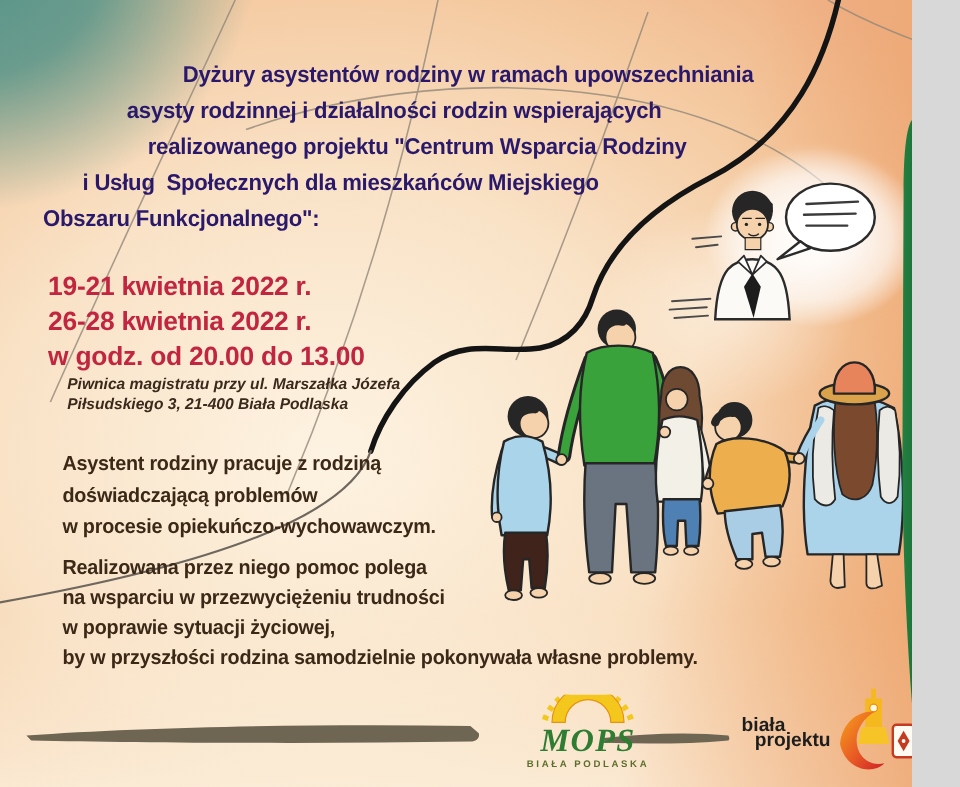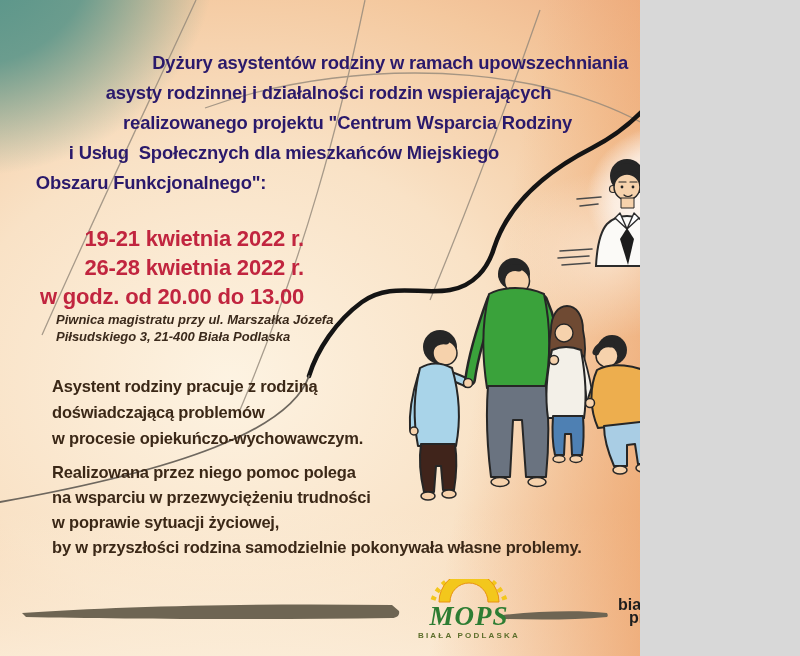--- a/index.html
+++ b/index.html
@@ -1,17 +1,17 @@
 <!DOCTYPE html>
 <html><head>
 <meta charset="utf-8">
 <style>
   html,body{margin:0;padding:0;background:#d8d8d8;}
   .poster{
-    position:relative;width:640px;height:656px;overflow:hidden;
+    position:relative;width:760px;height:656px;overflow:hidden;
     font-family:"Liberation Sans",sans-serif;
     background:
       radial-gradient(ellipse 130px 110px at 680px 195px, rgba(255,255,255,.85), rgba(255,255,255,0) 70%),
       radial-gradient(ellipse 150px 120px at 610px 255px, rgba(255,252,245,.55), rgba(255,255,255,0) 70%),
       radial-gradient(ellipse 340px 300px at -30px -40px, #53948a 0%, rgba(83,148,138,.85) 35%, rgba(83,148,138,0) 72%),
       linear-gradient(100deg, rgba(238,165,110,0) 72%, rgba(236,158,100,.75) 100%),
       linear-gradient(to bottom, rgba(255,248,236,0) 78%, rgba(252,241,223,.75) 100%),
       radial-gradient(ellipse 620px 520px at 36% 58%, #fdf3e2 0%, #f9e2c6 45%, #f4c89e 78%, #efb287 100%);
   }
   .bgsvg{position:absolute;left:0;top:0;}
@@ -23,36 +23,36 @@
   }
   .tl{white-space:pre;}
   .tl:nth-child(1){margin-left:126px}
   .tl:nth-child(2){margin-left:78px}
   .tl:nth-child(3){margin-left:96px}
   .tl:nth-child(4){margin-left:40px}
   .tl:nth-child(5){margin-left:6px}
   
   .schedule{
     position:absolute;left:40px;top:224px;
-    color:#c1253f;font-weight:bold;font-size:22px;line-height:29px;letter-spacing:-.2px;text-align:right;
+    color:#c1253f;font-weight:bold;font-size:22px;line-height:29px;letter-spacing:-.2px;
   }
   
   .address{
     position:absolute;left:56px;top:311px;
     color:#3b2a1c;font-weight:bold;font-style:italic;font-size:13px;line-height:17px;
   }
   
   .para{
     position:absolute;color:#3b2817;font-weight:bold;font-size:17px;line-height:26px;
     transform:scaleX(.97);transform-origin:left top;letter-spacing:-.2px;
   }
   .p1{left:52px;top:374px;}
   .p2{left:52px;top:460px;line-height:25px;}
   
-  .mops{position:absolute;left:402px;top:579px;width:134px;text-align:center;}
+  .mops{position:absolute;left:423px;top:579px;width:134px;text-align:center;}
   .mops-name{
     font-family:"Liberation Serif",serif;font-style:italic;font-weight:bold;
     font-size:27px;line-height:26px;color:#2e7d33;letter-spacing:1px;margin-top:-4px;
   }
   .mops-sub{font-size:8px;font-weight:bold;letter-spacing:2.2px;color:#5c6e2b;margin-top:2px;}
   
   .bp{position:absolute;left:612px;top:570px;width:168px;height:82px;}
   .bp-text{position:absolute;left:6px;top:28px;color:#1d1d1d;font-weight:bold;font-size:16px;line-height:13px;}
   .bp-text .l2{margin-left:11px;}
   .bp-tower{position:absolute;left:84px;top:0;}

